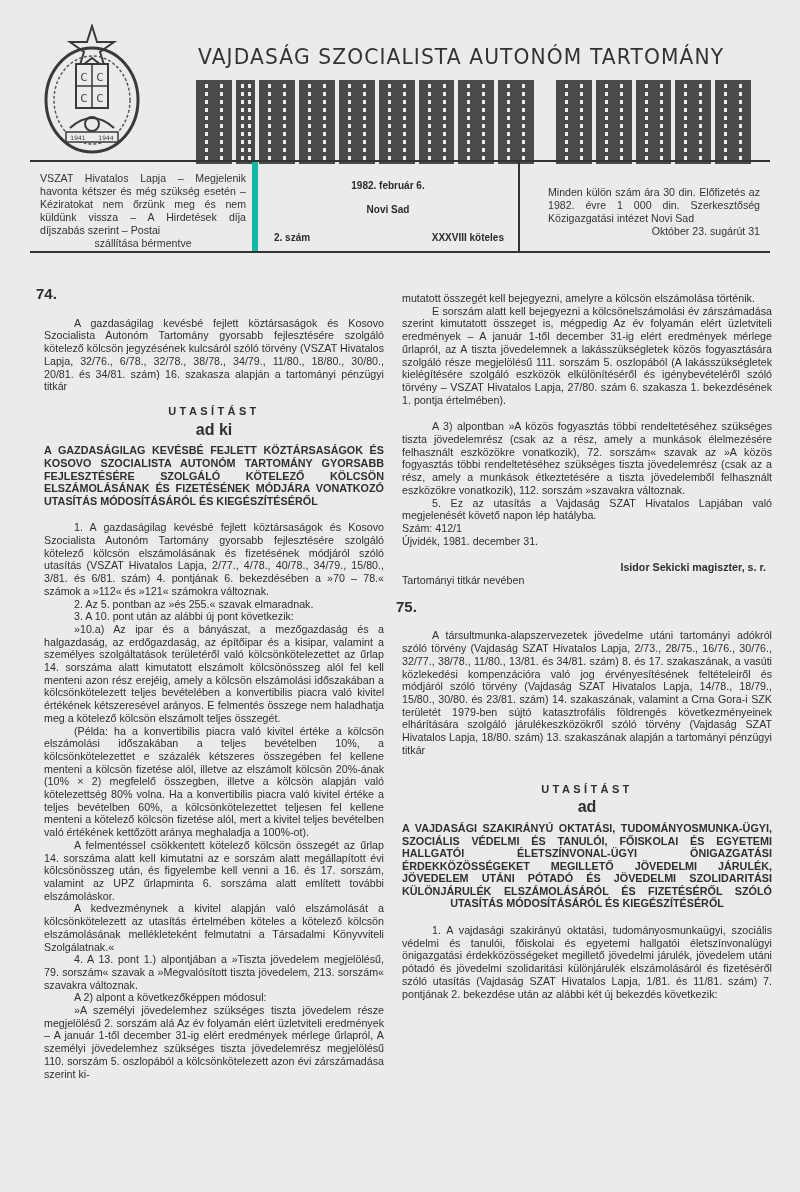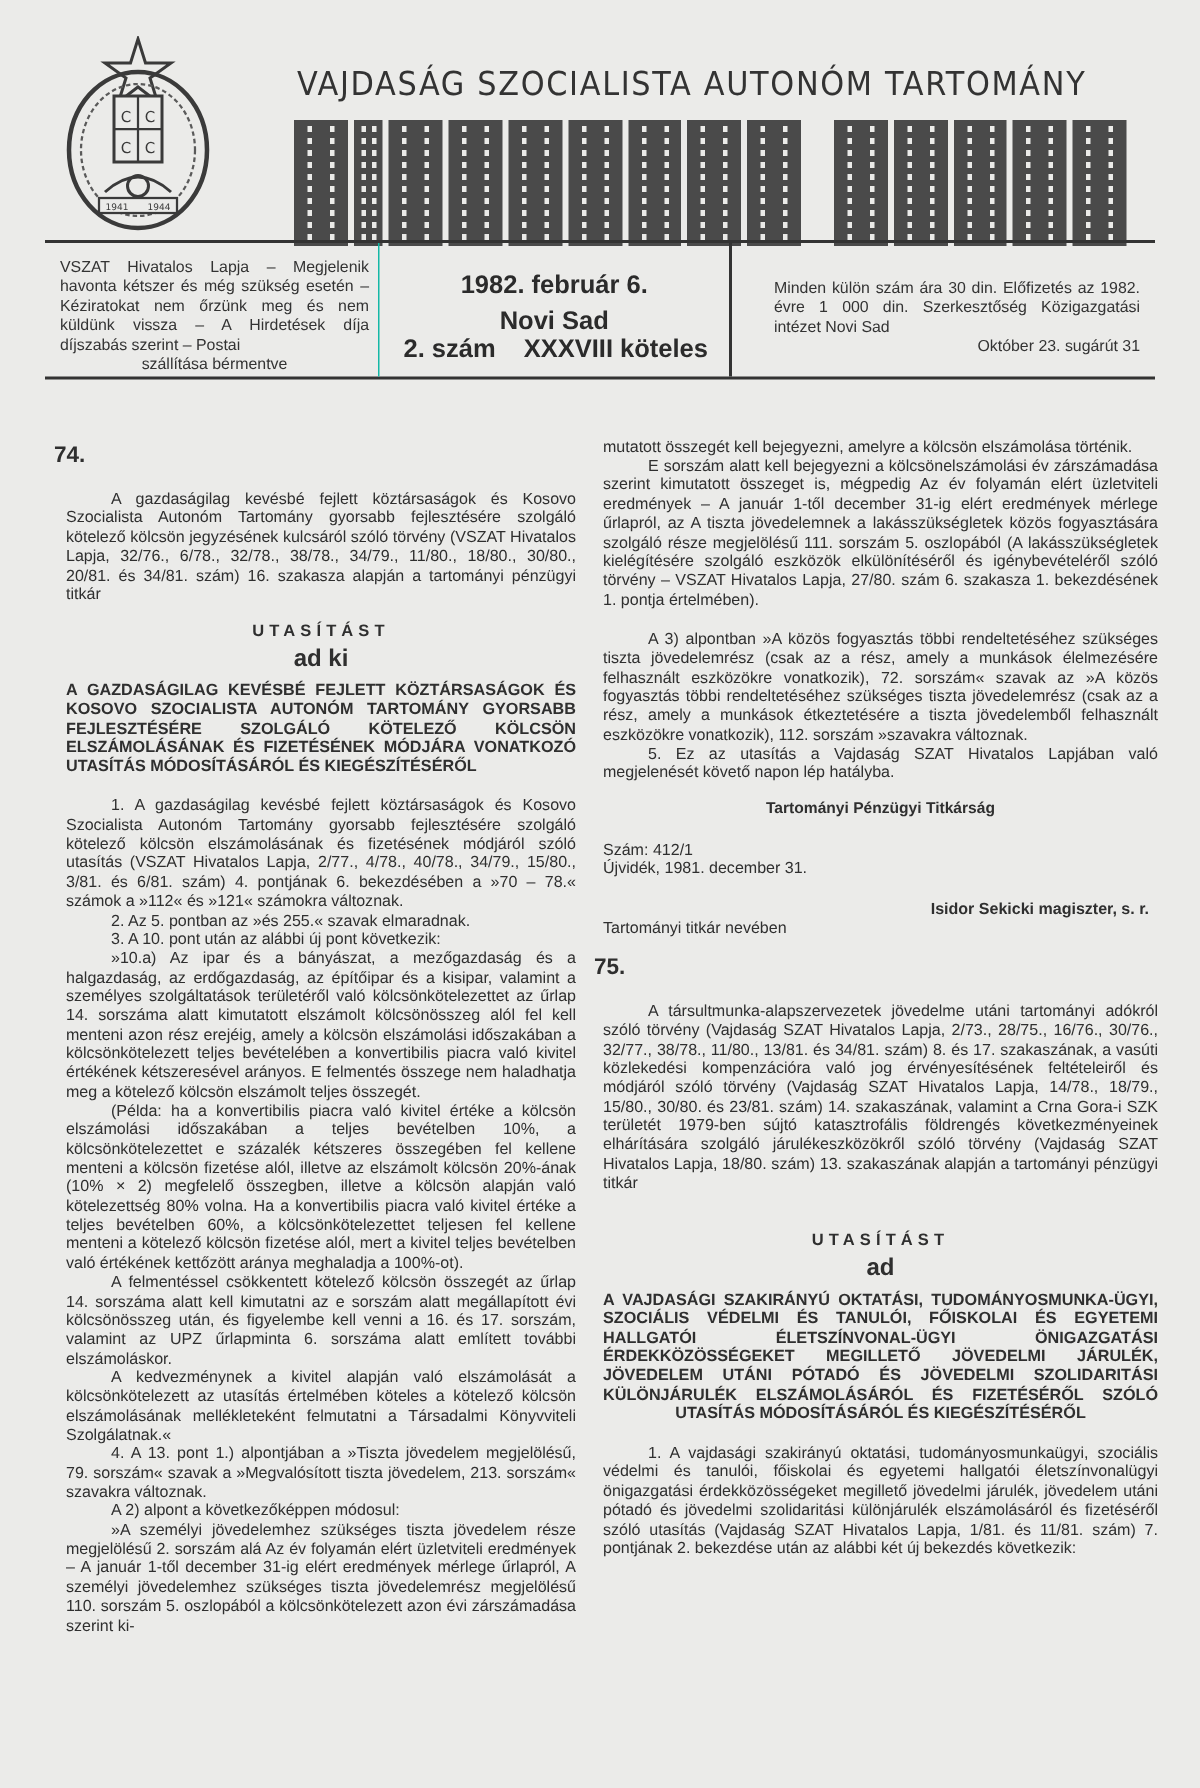--- a/index.html
+++ b/index.html
@@ -36,40 +36,40 @@
     position: absolute; left: 30px; top: 160px; width: 740px; height: 93px;
     border-top: 2px solid #333; border-bottom: 2px solid #333;
     display: flex;
   }
   .info-left {
     width: 222px; padding: 10px 6px 4px 10px; font-size: 10.6px; line-height: 13px;
     text-align: justify; color: #333;
   }
   .info-left .last { text-align: center; display: block; }
   .info-mid {
-    width: 236px; border-left: 1px solid #14b8a6; border-right: 2px solid #333;
-    position: relative; font-weight: bold; font-size: 17px; color: #2b2b2b;
+    width: 268px; border-left: 6px solid #14b8a6; border-right: 2px solid #333;
+    position: relative; font-weight: bold; font-size: 10px; color: #2b2b2b;
   }
   .info-mid .date { position: absolute; top: 18px; left: 0; right: 0; text-align: center; }
   .info-mid .city { position: absolute; top: 42px; left: 0; right: 0; text-align: center; }
   .info-mid .num { position: absolute; bottom: 8px; left: 16px; }
   .info-mid .vol { position: absolute; bottom: 8px; right: 14px; }
   .info-right {
     flex: 1; padding: 24px 10px 4px 28px; font-size: 10.6px; line-height: 13px;
     text-align: justify; color: #333;
   }
   .info-right .last { text-align: right; display: block; }
 
   .col { position: absolute; top: 282px; font-size: 10.7px; line-height: 12.7px; color: #2f2f2f; }
   .col-left { left: 44px; width: 340px; }
   .col-right { left: 402px; width: 370px; top: 292px; }
 
   .p { text-align: justify; text-indent: 30px; }
   .p.noindent { text-indent: 0; }
-  .art-num { font-weight: bold; font-size: 15px; margin: 16px 0 16px -8px; }
+  .art-num { font-weight: bold; font-size: 15px; margin: 6px 0 16px -8px; }
   .utasitast { text-align: center; font-weight: bold; letter-spacing: 3.4px; font-size: 11px; margin: 12px 0 6px; }
   .adki { text-align: center; font-weight: bold; font-size: 16px; margin-bottom: 8px; }
   .heading { text-align: justify; font-weight: bold; font-size: 10.8px; line-height: 12.6px; margin-bottom: 14px; text-align-last: left; }
   .heading.center-last { text-align-last: center; }
   .gap-s { height: 8px; }
   .gap-m { height: 14px; }
   .sig-org { text-align: center; font-weight: bold; font-size: 10.4px; margin: 12px 0 14px; }
   .sig-name { text-align: right; font-weight: bold; margin-top: 14px; padding-right: 6px; }
   .sig-role { text-align: left; padding-right: 6px; }
 </style>
@@ -150,21 +150,20 @@
   <p class="p">A 2) alpont a következőképpen módosul:</p>
   <p class="p">»A személyi jövedelemhez szükséges tiszta jövedelem része megjelölésű 2. sorszám alá Az év folyamán elért üzletviteli eredmények – A január 1-től december 31-ig elért eredmények mérlege űrlapról, A személyi jövedelemhez szükséges tiszta jövedelemrész megjelölésű 110. sorszám 5. oszlopából a kölcsönkötelezett azon évi zárszámadása szerint ki-</p>
 </article>
 
 <section class="col col-right">
   <p class="p noindent">mutatott összegét kell bejegyezni, amelyre a kölcsön elszámolása történik.</p>
   <p class="p">E sorszám alatt kell bejegyezni a kölcsönelszámolási év zárszámadása szerint kimutatott összeget is, mégpedig Az év folyamán elért üzletviteli eredmények – A január 1-től december 31-ig elért eredmények mérlege űrlapról, az A tiszta jövedelemnek a lakásszükségletek közös fogyasztására szolgáló része megjelölésű 111. sorszám 5. oszlopából (A lakásszükségletek kielégítésére szolgáló eszközök elkülönítéséről és igénybevételéről szóló törvény – VSZAT Hivatalos Lapja, 27/80. szám 6. szakasza 1. bekezdésének 1. pontja értelmében).</p>
   <div class="gap-m"></div>
   <p class="p">A 3) alpontban »A közös fogyasztás többi rendeltetéséhez szükséges tiszta jövedelemrész (csak az a rész, amely a munkások élelmezésére felhasznált eszközökre vonatkozik), 72. sorszám« szavak az »A közös fogyasztás többi rendeltetéséhez szükséges tiszta jövedelemrész (csak az a rész, amely a munkások étkeztetésére a tiszta jövedelemből felhasznált eszközökre vonatkozik), 112. sorszám »szavakra változnak.</p>
   <p class="p">5. Ez az utasítás a Vajdaság SZAT Hivatalos Lapjában való megjelenését követő napon lép hatályba.</p>
-  <div class="sig-org">Tartományi Pénzügyi Titkárság</div>
   <div>Szám: 412/1</div>
   <div>Újvidék, 1981. december 31.</div>
   <div class="sig-name">Isidor Sekicki magiszter, s. r.</div>
   <div class="sig-role">Tartományi titkár nevében</div>
 
   <div class="art-num" style="margin-top:14px;margin-left:-6px;">75.</div>
   <p class="p">A társultmunka-alapszervezetek jövedelme utáni tartományi adókról szóló törvény (Vajdaság SZAT Hivatalos Lapja, 2/73., 28/75., 16/76., 30/76., 32/77., 38/78., 11/80., 13/81. és 34/81. szám) 8. és 17. szakaszának, a vasúti közlekedési kompenzációra való jog érvényesítésének feltételeiről és módjáról szóló törvény (Vajdaság SZAT Hivatalos Lapja, 14/78., 18/79., 15/80., 30/80. és 23/81. szám) 14. szakaszának, valamint a Crna Gora-i SZK területét 1979-ben sújtó katasztrofális földrengés következményeinek elhárítására szolgáló járulékeszközökről szóló törvény (Vajdaság SZAT Hivatalos Lapja, 18/80. szám) 13. szakaszának alapján a tartományi pénzügyi titkár</p>
   <div class="gap-s"></div>
   <div class="utasitast" style="margin-top:18px;">UTASÍTÁST</div>
   <div class="adki">ad</div>

